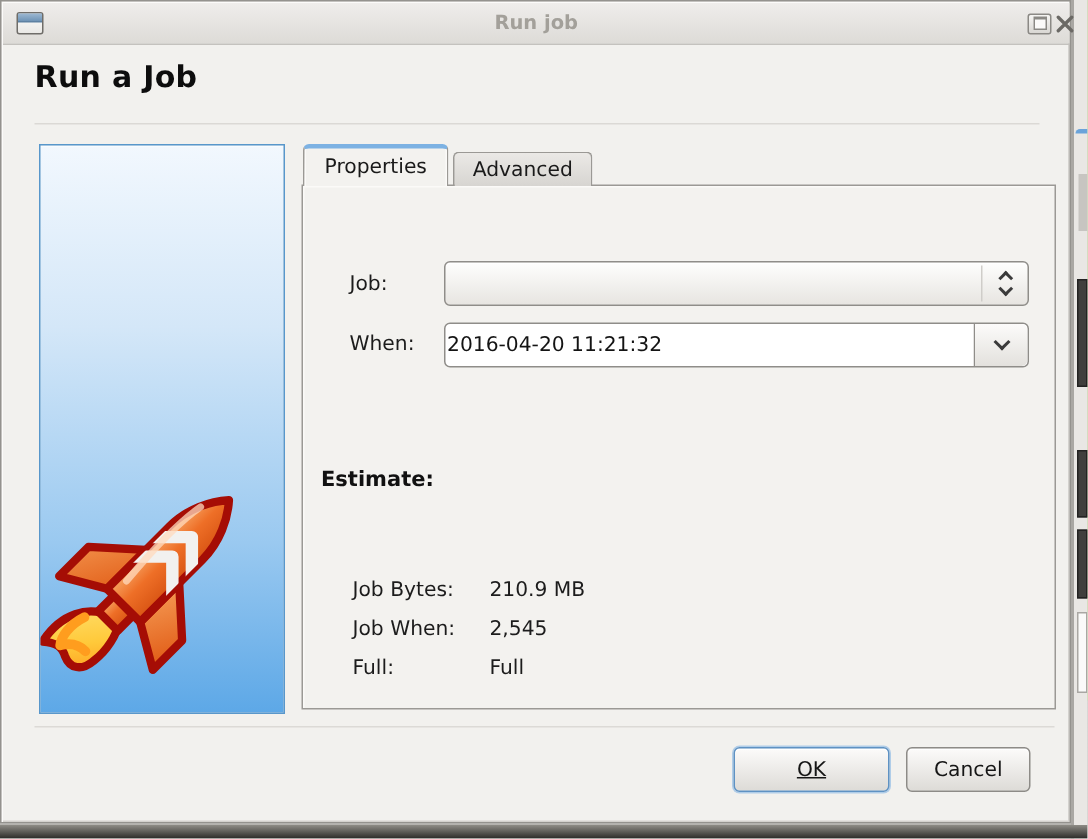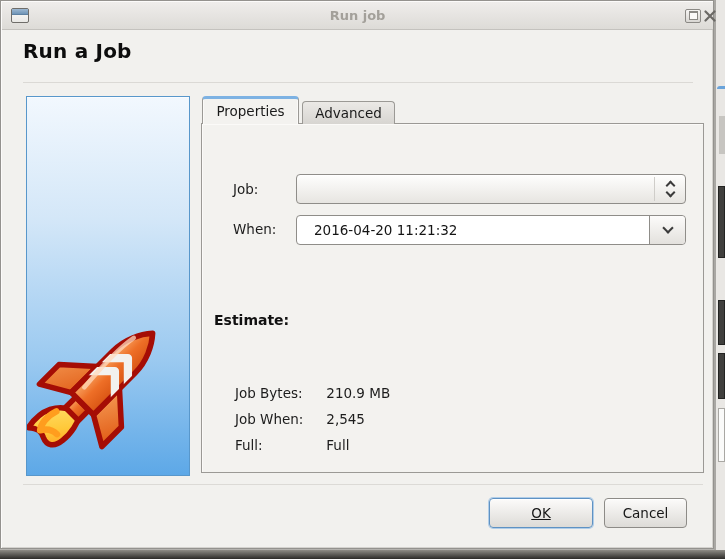--- a/index.html
+++ b/index.html
@@ -121,21 +121,21 @@
     display:flex; flex-direction:column; align-items:center; justify-content:center;
   }
   .chev { width:7px; height:7px; border:solid #3b3b3b; border-width:0 2px 2px 0; }
   .chev-up   { transform:rotate(-135deg); margin-bottom:2px; }
   .chev-down { transform:rotate(45deg);   margin-top:-2px; }
 
   .combo-when { top:91px; background:#ffffff; }
   .when-input {
     position:absolute; left:1px; top:1px; width:351px; height:26px;
     border:none; outline:none; background:#ffffff;
-    font-family:inherit; font-size:13.5px; color:#141414; padding:0 16px;
+    font-family:inherit; font-size:13.5px; color:#141414; padding:0 0;
   }
   .drop-btn {
     position:absolute; right:0; top:0; width:36px; height:28px;
     border-left:1px solid #8f8d89; border-radius:0 4px 4px 0;
     background:linear-gradient(#fcfbfa,#e3e1dd);
     display:flex; align-items:center; justify-content:center;
   }
   .drop-btn .chev { width:8px; height:8px; transform:rotate(45deg); margin-top:-4px; }
 
   

